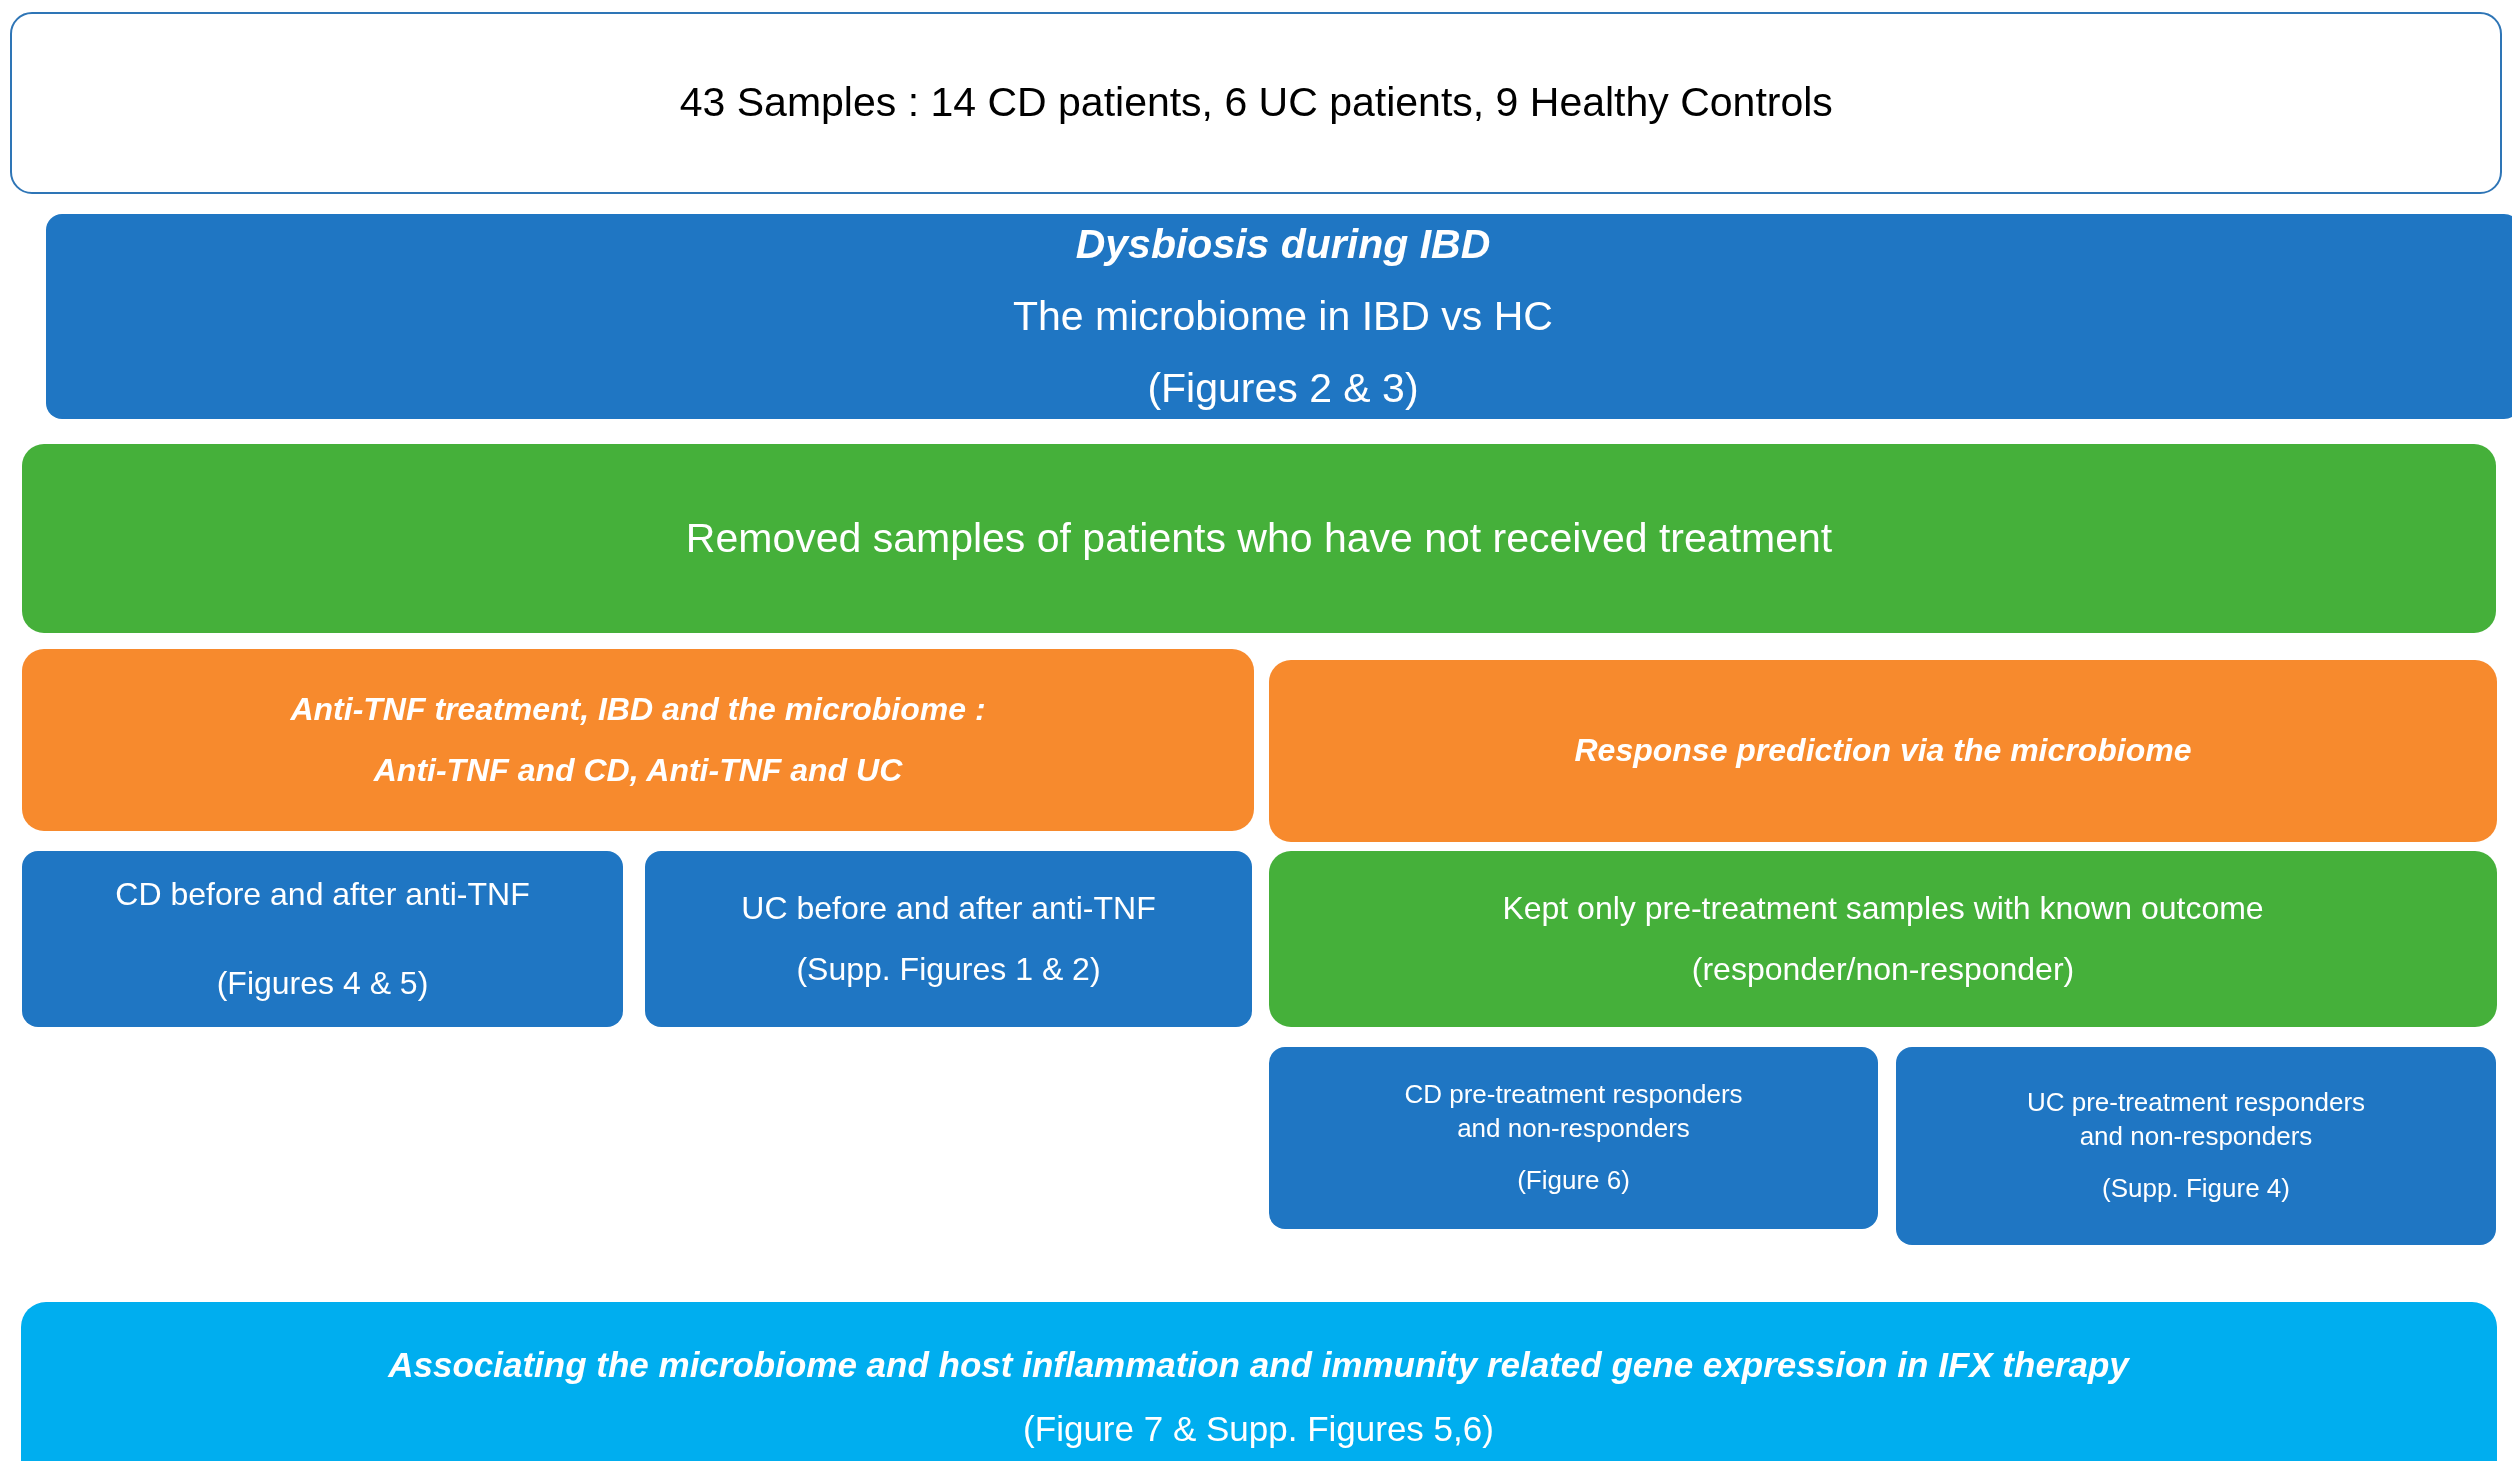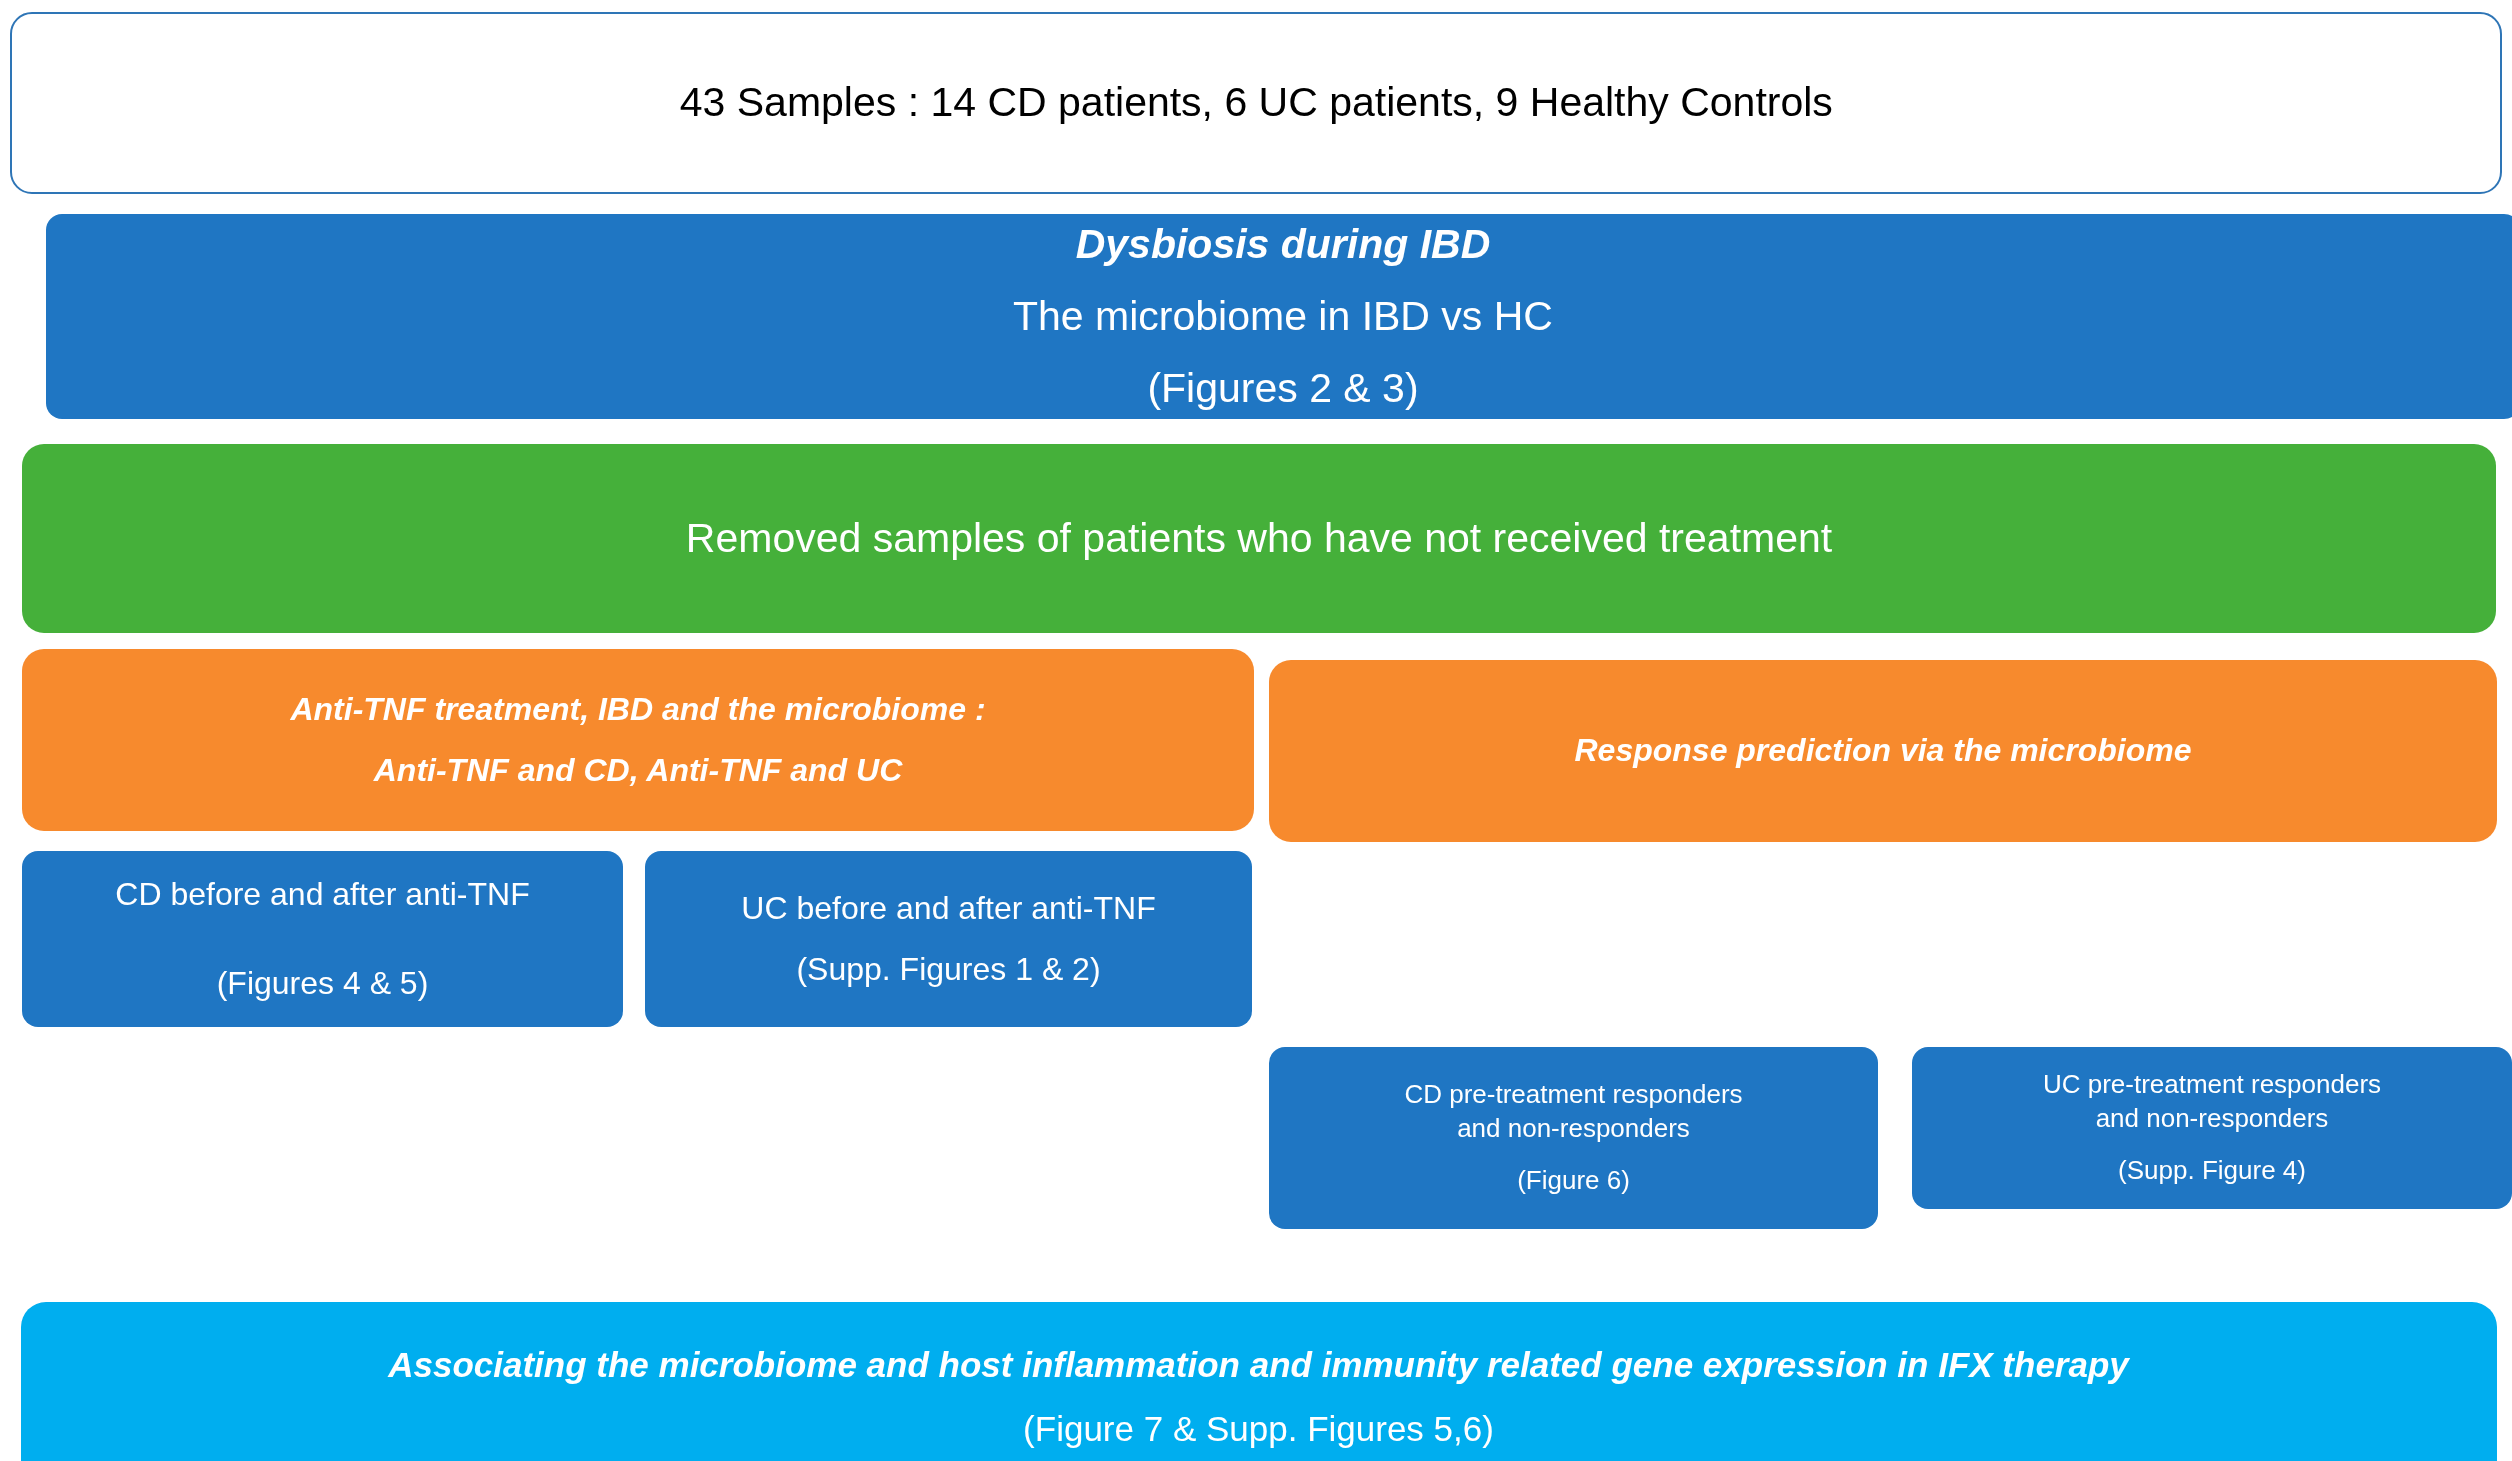--- a/index.html
+++ b/index.html
@@ -91,28 +91,32 @@
   <div class="box fill-blue rounded-sm" style="left:22px; top:851px; width:601px; height:176px;gap:28px;">
     <span class="t-line fs-med">CD before and after anti-TNF</span>
     <span class="t-line fs-med sp-gap">(Figures 4 &amp; 5)</span>
   </div>
 
   <div class="box fill-blue rounded-sm" style="left:645px; top:851px; width:607px; height:176px;">
     <span class="t-line fs-med">UC before and after anti-TNF</span>
     <span class="t-line fs-med sp-gap">(Supp. Figures 1 &amp; 2)</span>
   </div>
 
+  <div class="box fill-green rounded-md" style="left:1269px; top:851px; width:1228px; height:176px;">
+    <span class="t-line fs-med">Kept only pre-treatment samples with known outcome</span>
+    <span class="t-line fs-med sp-gap">(responder/non-responder)</span>
+  </div>
 
   <div class="box fill-blue rounded-sm" style="left:1269px; top:1047px; width:609px; height:182px;">
     <span class="t-line fs-small">CD pre-treatment  responders</span>
     <span class="t-line fs-small">and non-responders</span>
     <span class="t-line fs-small sp-gap">(Figure 6)</span>
   </div>
 
-  <div class="box fill-blue rounded-sm" style="left:1896px; top:1047px; width:600px; height:162px;margin-left:16px;">
+  <div class="box fill-blue rounded-sm" style="left:1896px; top:1047px; width:600px; height:198px;">
     <span class="t-line fs-small">UC pre-treatment  responders</span>
     <span class="t-line fs-small">and non-responders</span>
     <span class="t-line fs-small sp-gap">(Supp. Figure 4)</span>
   </div>
 
   <div class="box fill-cyan rounded-lg" style="left:20.5px; top:1269px; width:2476px; height:189px;">
     <span class="t-line fs-big bi">Associating the microbiome and host inflammation and immunity related gene expression in IFX therapy</span>
     <span class="t-line fs-big sp-gap">(Figure 7 &amp; Supp. Figures 5,6)</span>
   </div>
 

